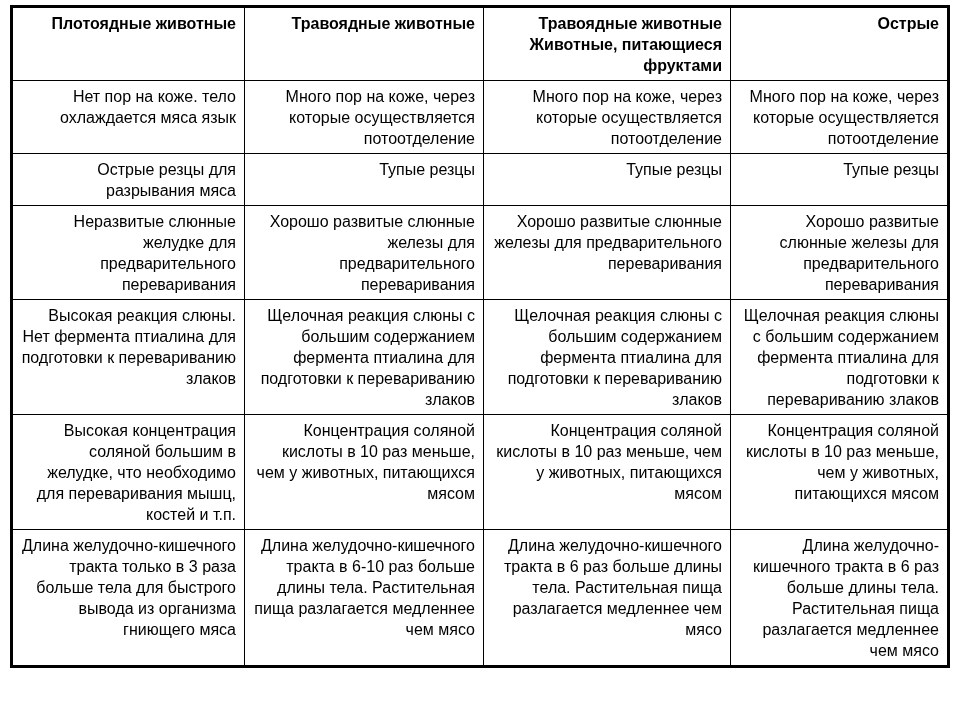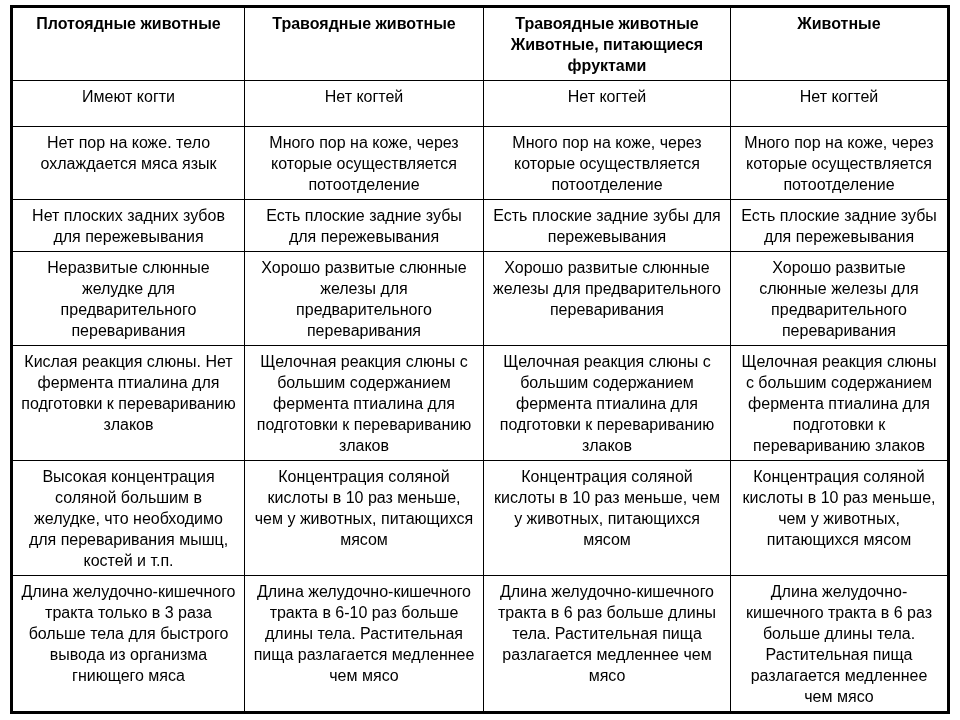--- a/index.html
+++ b/index.html
@@ -24,21 +24,21 @@
     width: 937px;
     border-collapse: collapse;
     table-layout: fixed;
     background: #ffffff;
     border: 3px solid #000000;
   }
   table.compare th,
   table.compare td {
     border: 1px solid #000000;
     vertical-align: top;
-    text-align: center;
+    text-align: right;
     padding: 5px 8px 4px 8px;
     color: #000000;
     font-size: 16px;
     line-height: 21px;
     white-space: pre-line;
     overflow: hidden;
   }
   table.compare th {
     font-weight: bold;
   }
@@ -53,50 +53,44 @@
       <col style="width:239px">
       <col style="width:247px">
       <col style="width:218px">
     </colgroup>
     <thead>
       <tr style="height:62px">
         <th>Плотоядные животные</th>
         <th>Травоядные животные</th>
         <th>Травоядные животные
 Животные, питающиеся фруктами</th>
-        <th>Животные</th>
+        <th>Острые</th>
       </tr>
     </thead>
     <tbody>
-      <tr style="height:46px">
-        <td>Имеют когти</td>
-        <td>Нет когтей</td>
-        <td>Нет когтей</td>
-        <td>Нет когтей</td>
-      </tr>
       <tr style="height:66px">
         <td>Нет пор на коже. тело охлаждается мяса язык</td>
         <td>Много пор на коже, через которые осуществляется потоотделение</td>
         <td>Много пор на коже, через которые осуществляется потоотделение</td>
         <td>Много пор на коже, через которые осуществляется потоотделение</td>
       </tr>
-      <tr style="height:47px">
-        <td>Нет плоских задних зубов для пережевывания</td>
-        <td>Есть плоские задние зубы для пережевывания</td>
-        <td>Есть плоские задние зубы для пережевывания</td>
-        <td>Есть плоские задние зубы для пережевывания</td>
+      <tr style="height:50px">
+        <td>Острые резцы для разрывания мяса</td>
+        <td>Тупые резцы</td>
+        <td>Тупые резцы</td>
+        <td>Тупые резцы</td>
       </tr>
       <tr style="height:87px">
         <td>Неразвитые слюнные желудке для предварительного переваривания</td>
         <td>Хорошо развитые слюнные железы для предварительного переваривания</td>
         <td>Хорошо развитые слюнные железы для предварительного переваривания</td>
         <td>Хорошо развитые слюнные железы для предварительного переваривания</td>
       </tr>
       <tr style="height:104px">
-        <td>Кислая реакция слюны. Нет фермента птиалина для подготовки к перевариванию злаков</td>
+        <td>Высокая реакция слюны. Нет фермента птиалина для подготовки к перевариванию злаков</td>
         <td>Щелочная реакция слюны с большим содержанием фермента птиалина для подготовки к перевариванию злаков</td>
         <td>Щелочная реакция слюны с большим содержанием фермента птиалина для подготовки к перевариванию злаков</td>
         <td>Щелочная реакция слюны с большим содержанием фермента птиалина для подготовки к перевариванию злаков</td>
       </tr>
       <tr style="height:106px">
         <td>Высокая концентрация соляной большим в желудке, что необходимо для переваривания мышц, костей и т.п.</td>
         <td>Концентрация соляной кислоты в 10 раз меньше, чем у животных, питающихся мясом</td>
         <td>Концентрация соляной кислоты в 10 раз меньше, чем у животных, питающихся мясом</td>
         <td>Концентрация соляной кислоты в 10 раз меньше, чем у животных, питающихся мясом</td>
       </tr>

